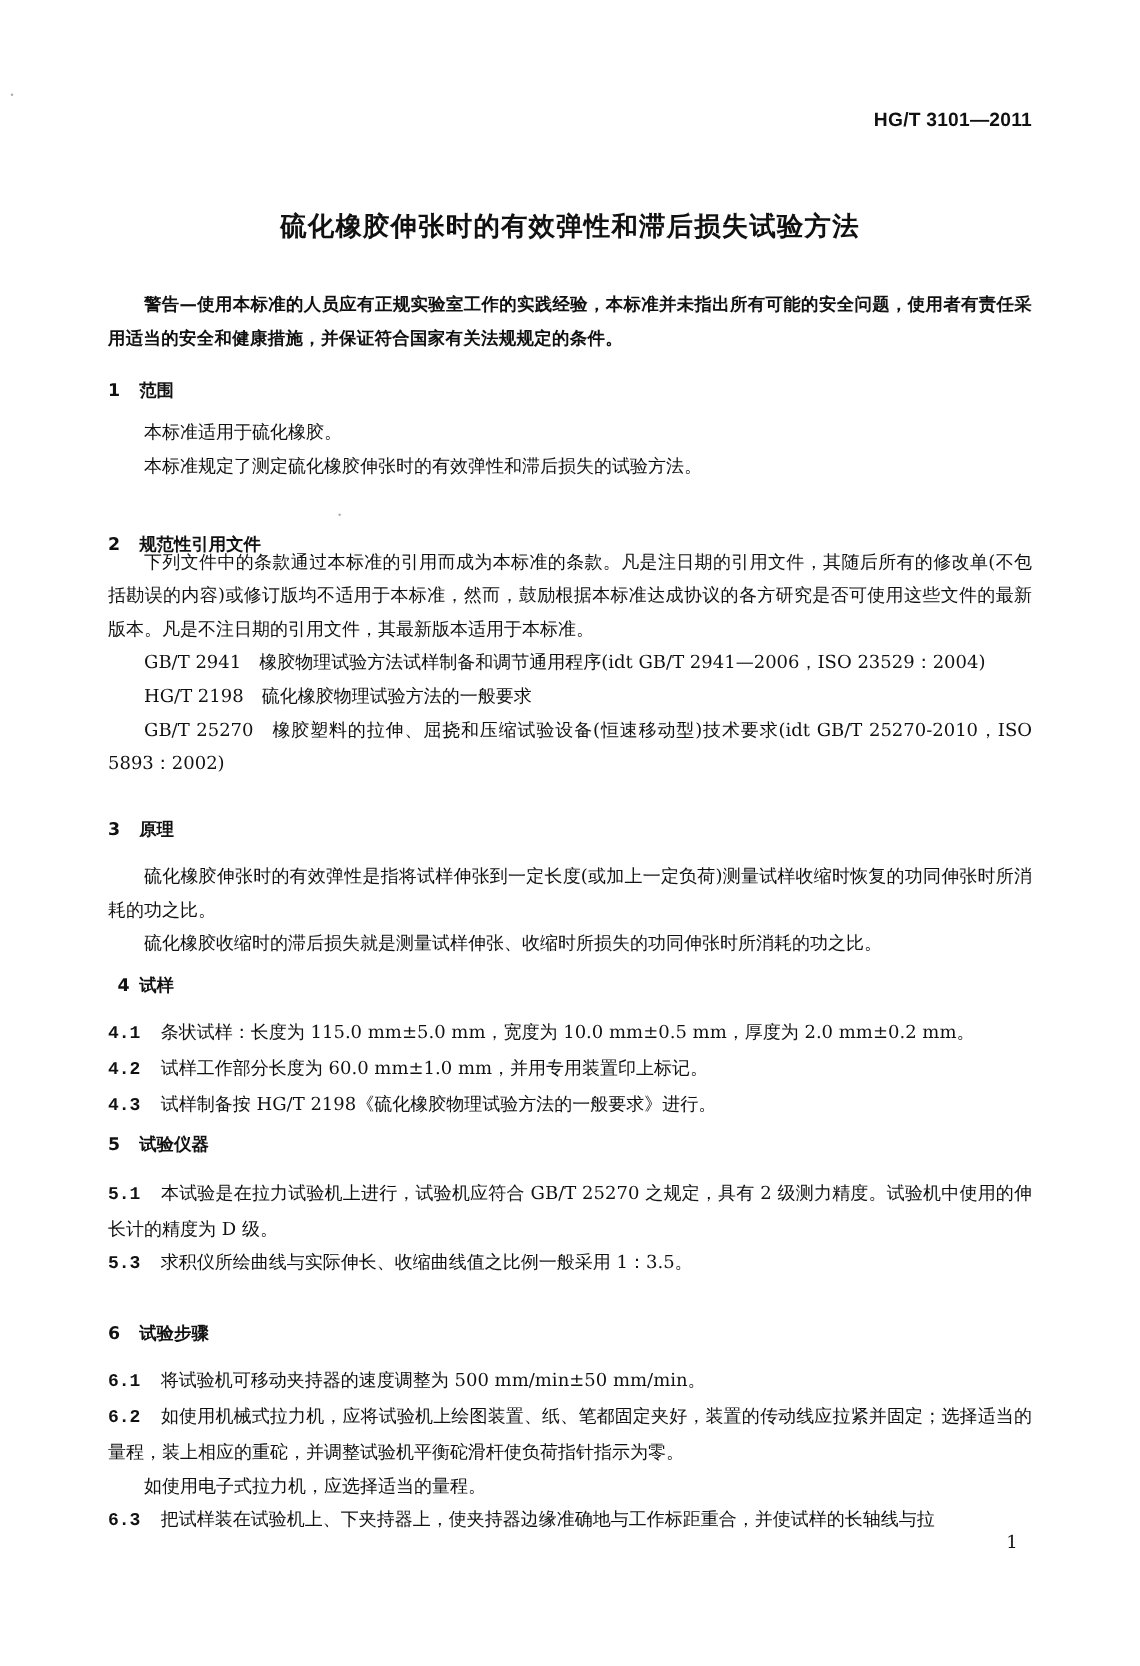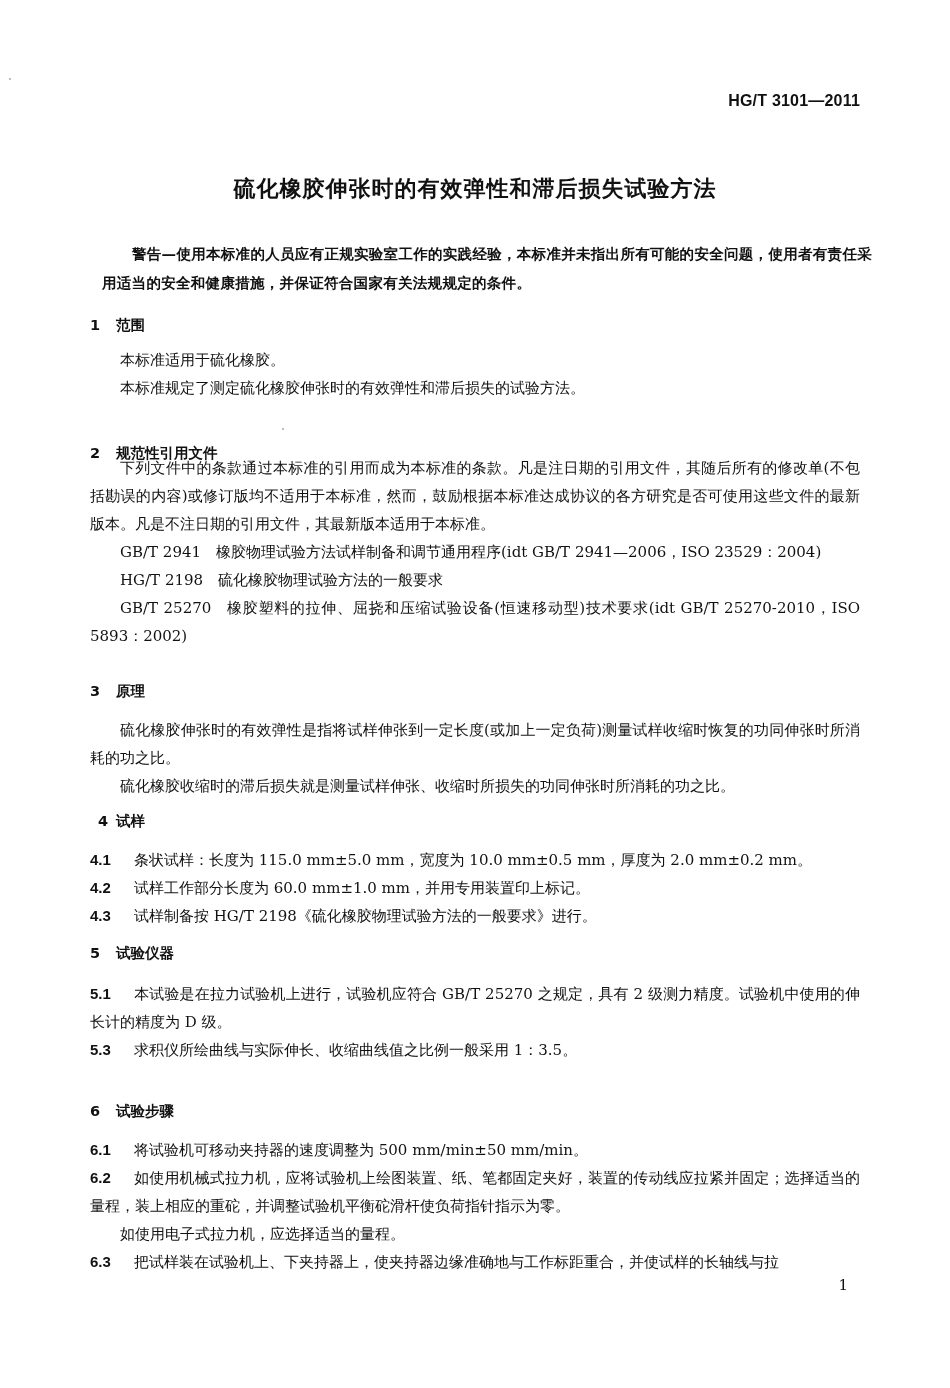--- a/index.html
+++ b/index.html
@@ -15,31 +15,31 @@
     font-weight: bold; font-size: 16px; letter-spacing: 0.2px;
   }
   .title {
     position: absolute; left: 0; width: 950px; top: 174px; text-align: center;
     font-family: "DejaVu Sans", "Liberation Sans", sans-serif;
     font-weight: bold; font-size: 22px; letter-spacing: 1px;
   }
   .block { position: absolute; left: 90px; width: 770px; font-size: 15px; line-height: 28px; }
   .warning {
     font-family: "DejaVu Sans", sans-serif; font-weight: bold; font-size: 14.5px;
-    line-height: 29px; text-indent: 30px; letter-spacing: 0.3px; text-align: justify; margin-left: 12px;
+    line-height: 29px; text-indent: 30px; letter-spacing: 0.3px; text-align: justify;
   }
   .h {
     position: absolute; left: 90px;
     font-family: "DejaVu Sans", sans-serif; font-weight: bold; font-size: 14.5px;
   }
   .h .num { display: inline-block; width: 26px; }
   .p { text-indent: 30px; text-align: justify; margin: 0; }
   .cl { margin: 0; text-align: justify; }
   .cl .cn {
-    font-family: Liberation Sans, sans-serif; font-weight: bold;
+    font-family: Liberation Mono, monospace; font-weight: bold;
     display: inline-block; width: 44px;
   }
   .pageno { position: absolute; right: 102px; top: 1276px; font-size: 15px; }
   .dot { position: absolute; width: 2px; height: 2px; background: #aaa; border-radius: 1px; }
 </style>
 </head>
 <body>
 
 <div class="page">
 

